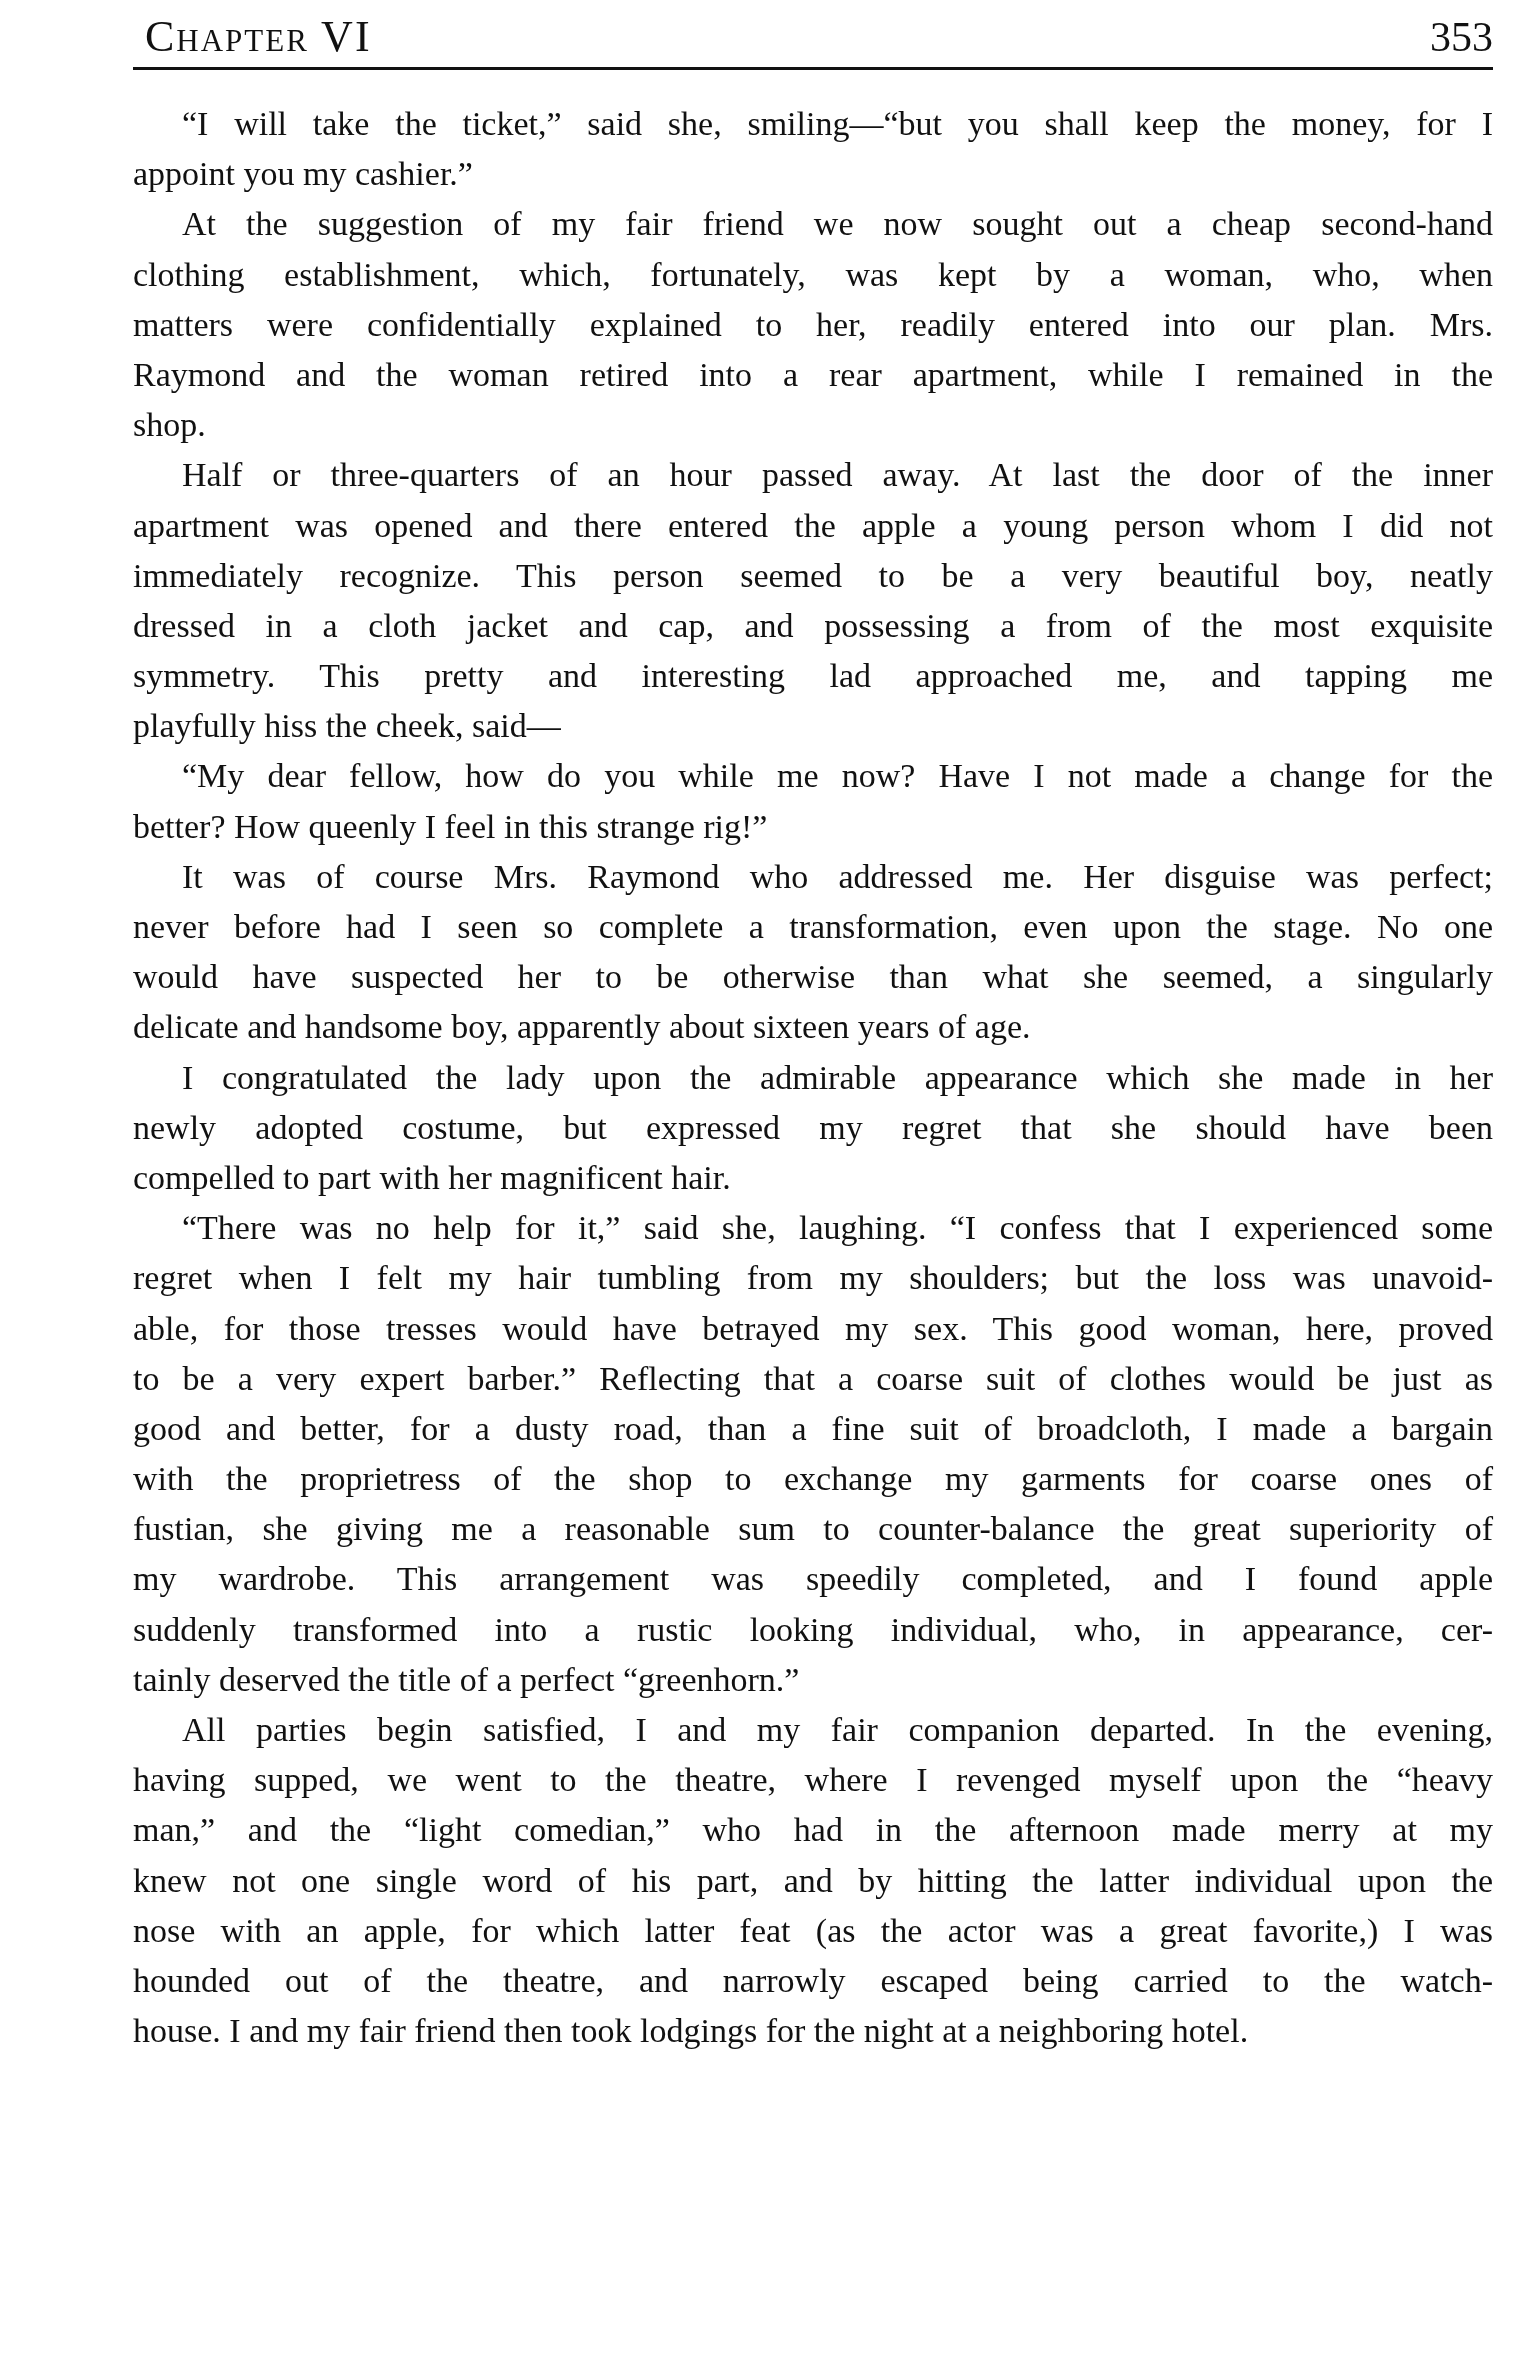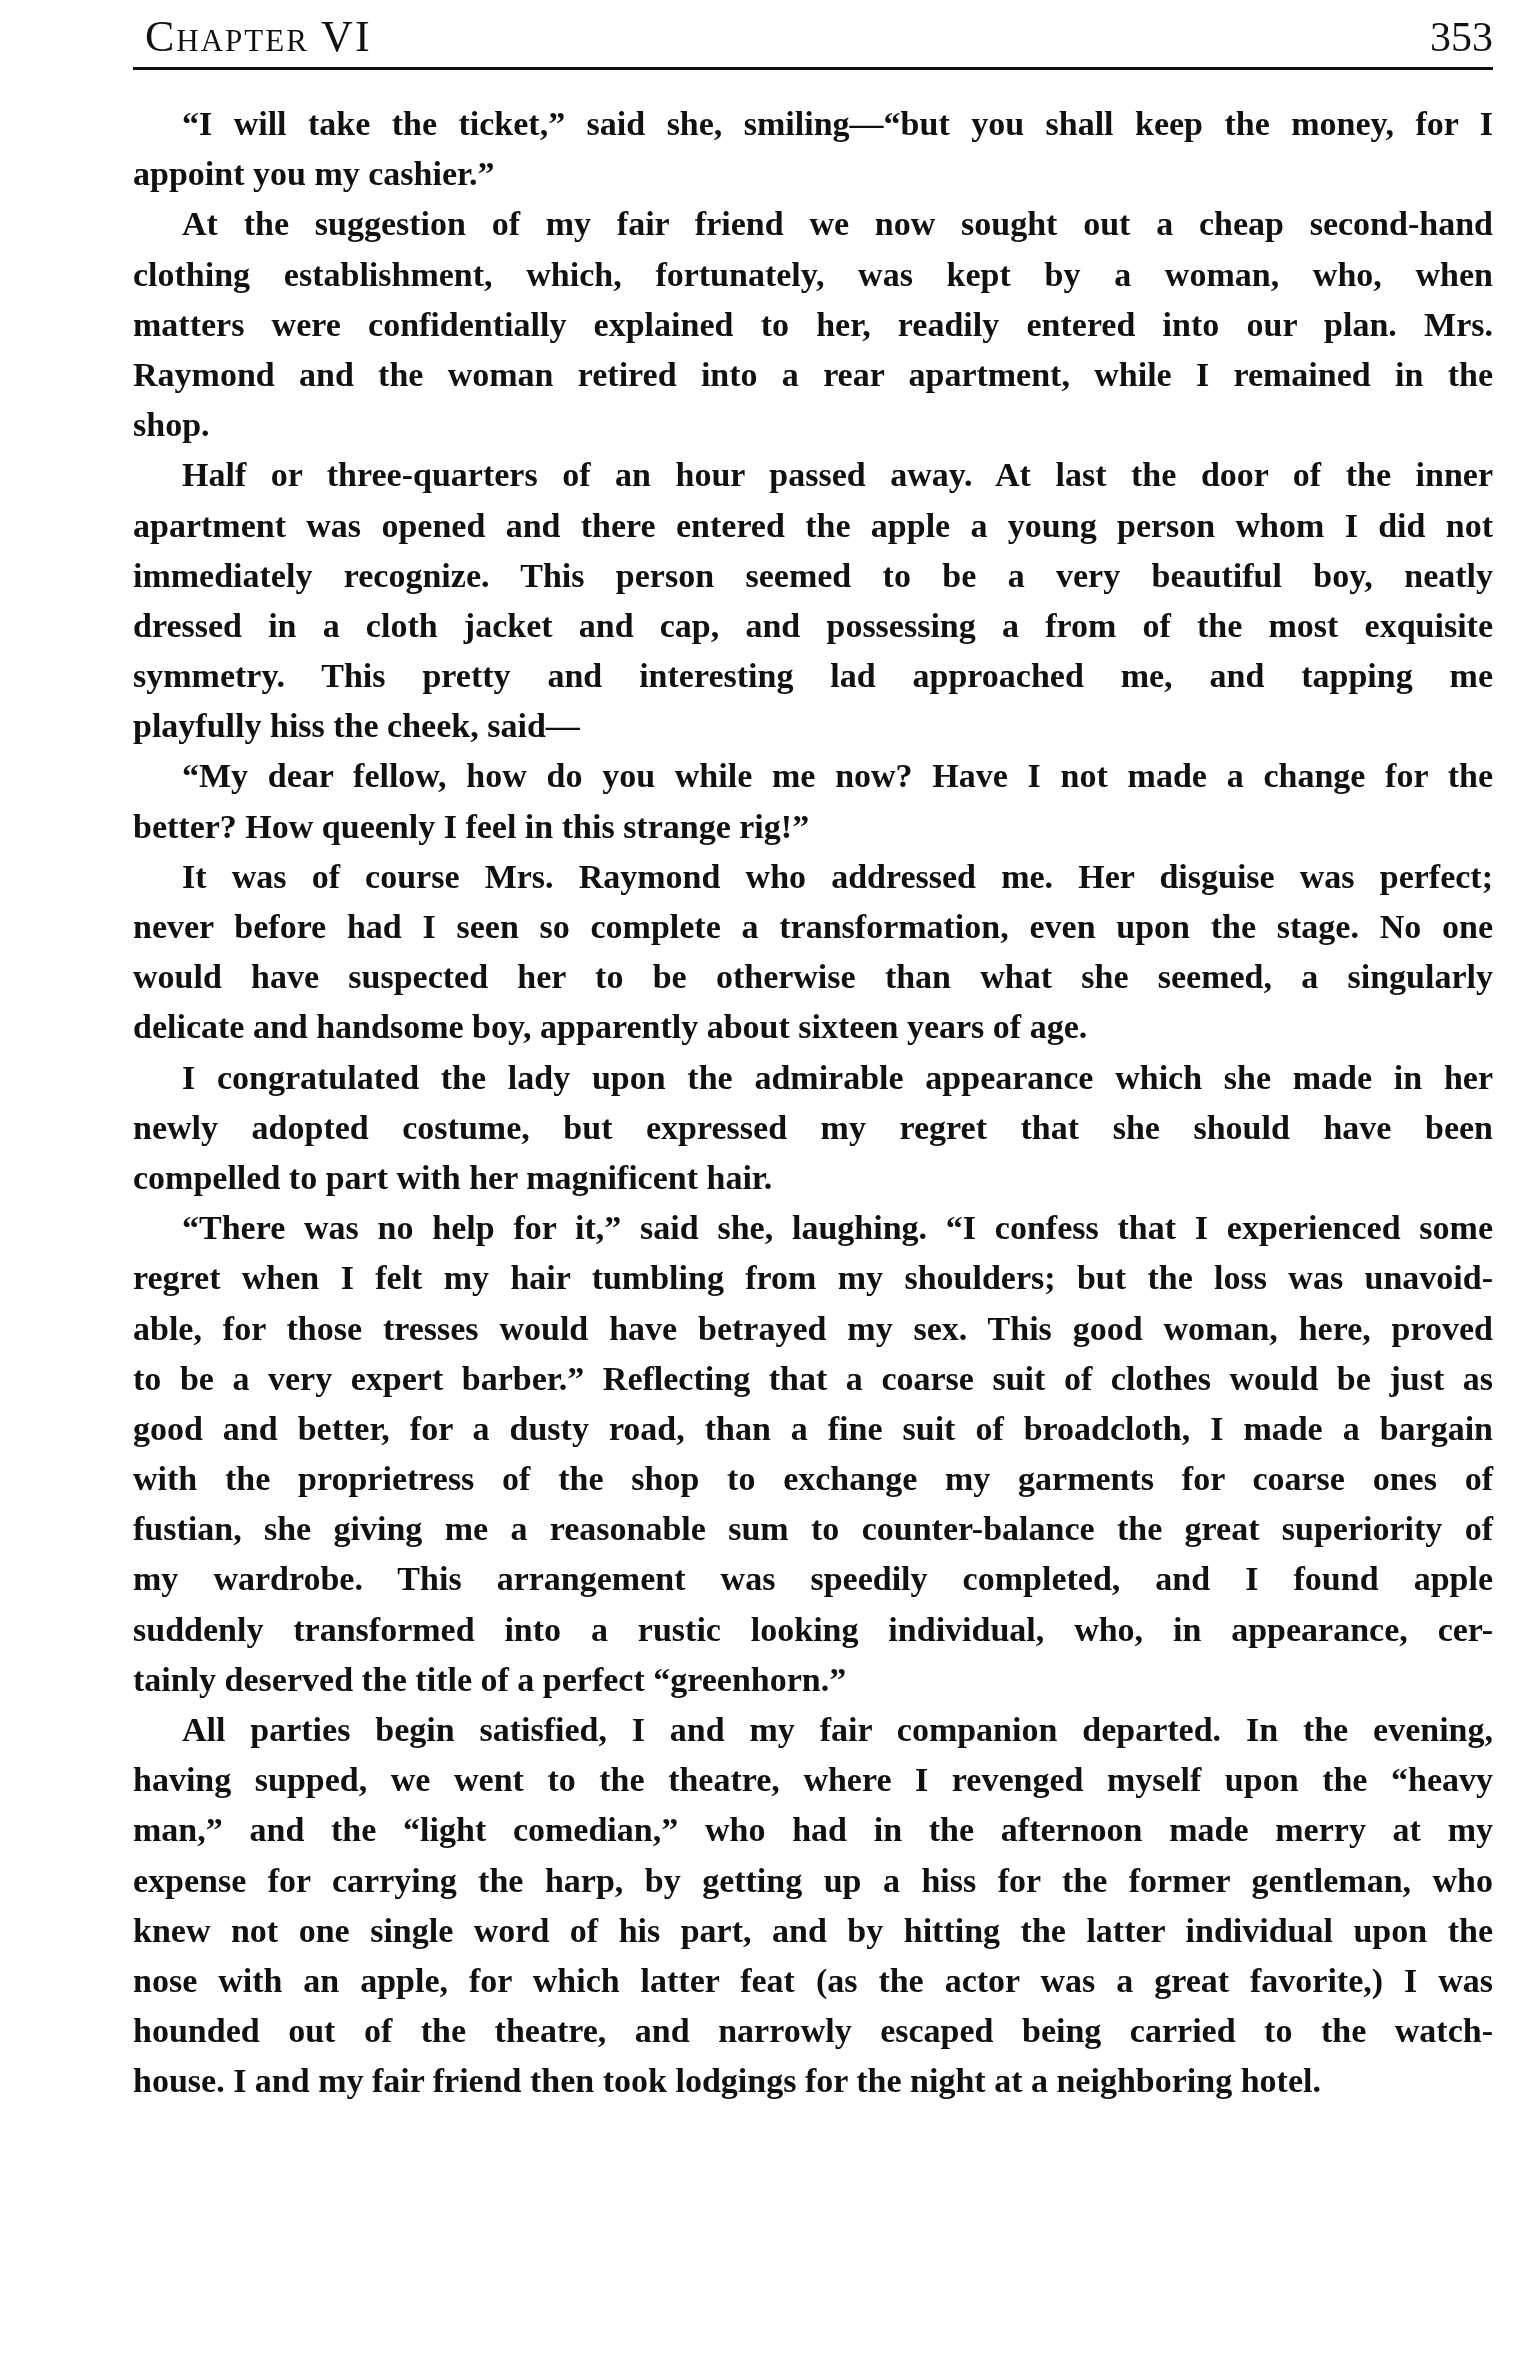--- a/index.html
+++ b/index.html
@@ -4,21 +4,21 @@
 <style>
   html, body { margin: 0; padding: 0; background: #ffffff; }
   body { width: 1534px; height: 2360px; position: relative; overflow: hidden;
          font-family: "Liberation Serif", "DejaVu Serif", serif; color: #111111; }
   .running-head { position: absolute; left: 133px; top: 0; width: 1360px; height: 70px; }
   .chapter-title { position: absolute; left: 0; right: 0; top: 10px; 
                    font-size: 44px; font-variant: small-caps; letter-spacing: 2px; line-height: 54px;
                    padding-left: 12px; }
   .page-number { position: absolute; right: 0; top: 10px; font-size: 42px; line-height: 54px; }
   .head-rule { position: absolute; left: 133px; top: 67px; width: 1360px; height: 3px; background: #111111; }
-  .body-text { position: absolute; left: 133px; top: 99px; width: 1360px; font-weight: bold; }
+  .body-text { position: absolute; left: 133px; top: 99px; width: 1360px; }
   .line { display: block; height: 50.2px; line-height: 50.2px; font-size: 34px;
           white-space: nowrap; text-align: justify; text-align-last: justify; }
   .line.indent { padding-left: 49px; }
   .line.last { text-align-last: left; }
 </style>
 </head>
 <body>
 
 <div class="running-head">
   <span class="chapter-title">Chapter VI</span>
@@ -70,19 +70,18 @@
       <span class="line">with the proprietress of the shop to exchange my garments for coarse ones of</span>
       <span class="line">fustian, she giving me a reasonable sum to counter-balance the great superiority of</span>
       <span class="line">my wardrobe. This arrangement was speedily completed, and I found apple</span>
       <span class="line">suddenly transformed into a rustic looking individual, who, in appearance, cer-</span>
       <span class="line last">tainly deserved the title of a perfect “greenhorn.”</span>
     </div>
     <div class="paragraph">
       <span class="line indent">All parties begin satisfied, I and my fair companion departed. In the evening,</span>
       <span class="line">having supped, we went to the theatre, where I revenged myself upon the “heavy</span>
       <span class="line">man,” and the “light comedian,” who had in the afternoon made merry at my</span>
-      <span class="line">expense for carrying the harp, by getting up a hiss for the former gentleman, who</span>
       <span class="line">knew not one single word of his part, and by hitting the latter individual upon the</span>
       <span class="line">nose with an apple, for which latter feat (as the actor was a great favorite,) I was</span>
       <span class="line">hounded out of the theatre, and narrowly escaped being carried to the watch-</span>
       <span class="line last">house. I and my fair friend then took lodgings for the night at a neighboring hotel.</span>
     </div>
   </div>
 
 </body></html>

